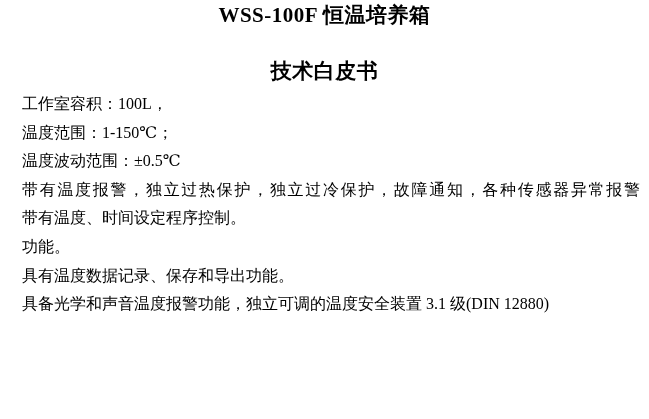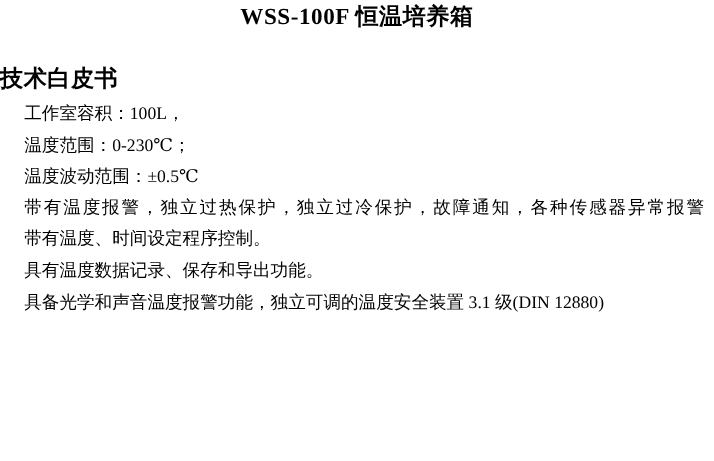--- a/index.html
+++ b/index.html
@@ -20,20 +20,21 @@
       margin: 0;
       padding-top: 3px;
       text-align: center;
       font-size: 21px;
       font-weight: bold;
       line-height: 24px;
       letter-spacing: 0.5px;
     }
     .doc-subtitle {
       margin: 33px 0 0 0;
+      text-align: center;
       font-size: 21px;
       font-weight: bold;
       line-height: 23px;
       letter-spacing: 0.5px;
     }
     .doc-body {
       margin-top: 7px;
       padding-left: 22px;
       padding-right: 9px;
       font-size: 16px;
@@ -51,20 +52,21 @@
 </head>
 <body>
 
 <div class="page">
   <h1 class="doc-title">WSS-100F 恒温培养箱</h1>
 
   <h2 class="doc-subtitle">技术白皮书</h2>
 
   <div class="doc-body">
     <div class="line">工作室容积：100L，</div>
-    <div class="line">温度范围：0-230℃；</div>
+    <div class="line">温度范围：1-150℃；</div>
     <div class="line">温度波动范围：±0.5℃</div>
     <div class="line stretch">带有温度报警，独立过热保护，独立过冷保护，故障通知，各种传感器异常报警</div>
     <div class="line">带有温度、时间设定程序控制。</div>
+    <div class="line">功能。</div>
     <div class="line">具有温度数据记录、保存和导出功能。</div>
     <div class="line">具备光学和声音温度报警功能，独立可调的温度安全装置 3.1 级(DIN 12880)</div>
   </div>
 </div>
 
 </body></html>

